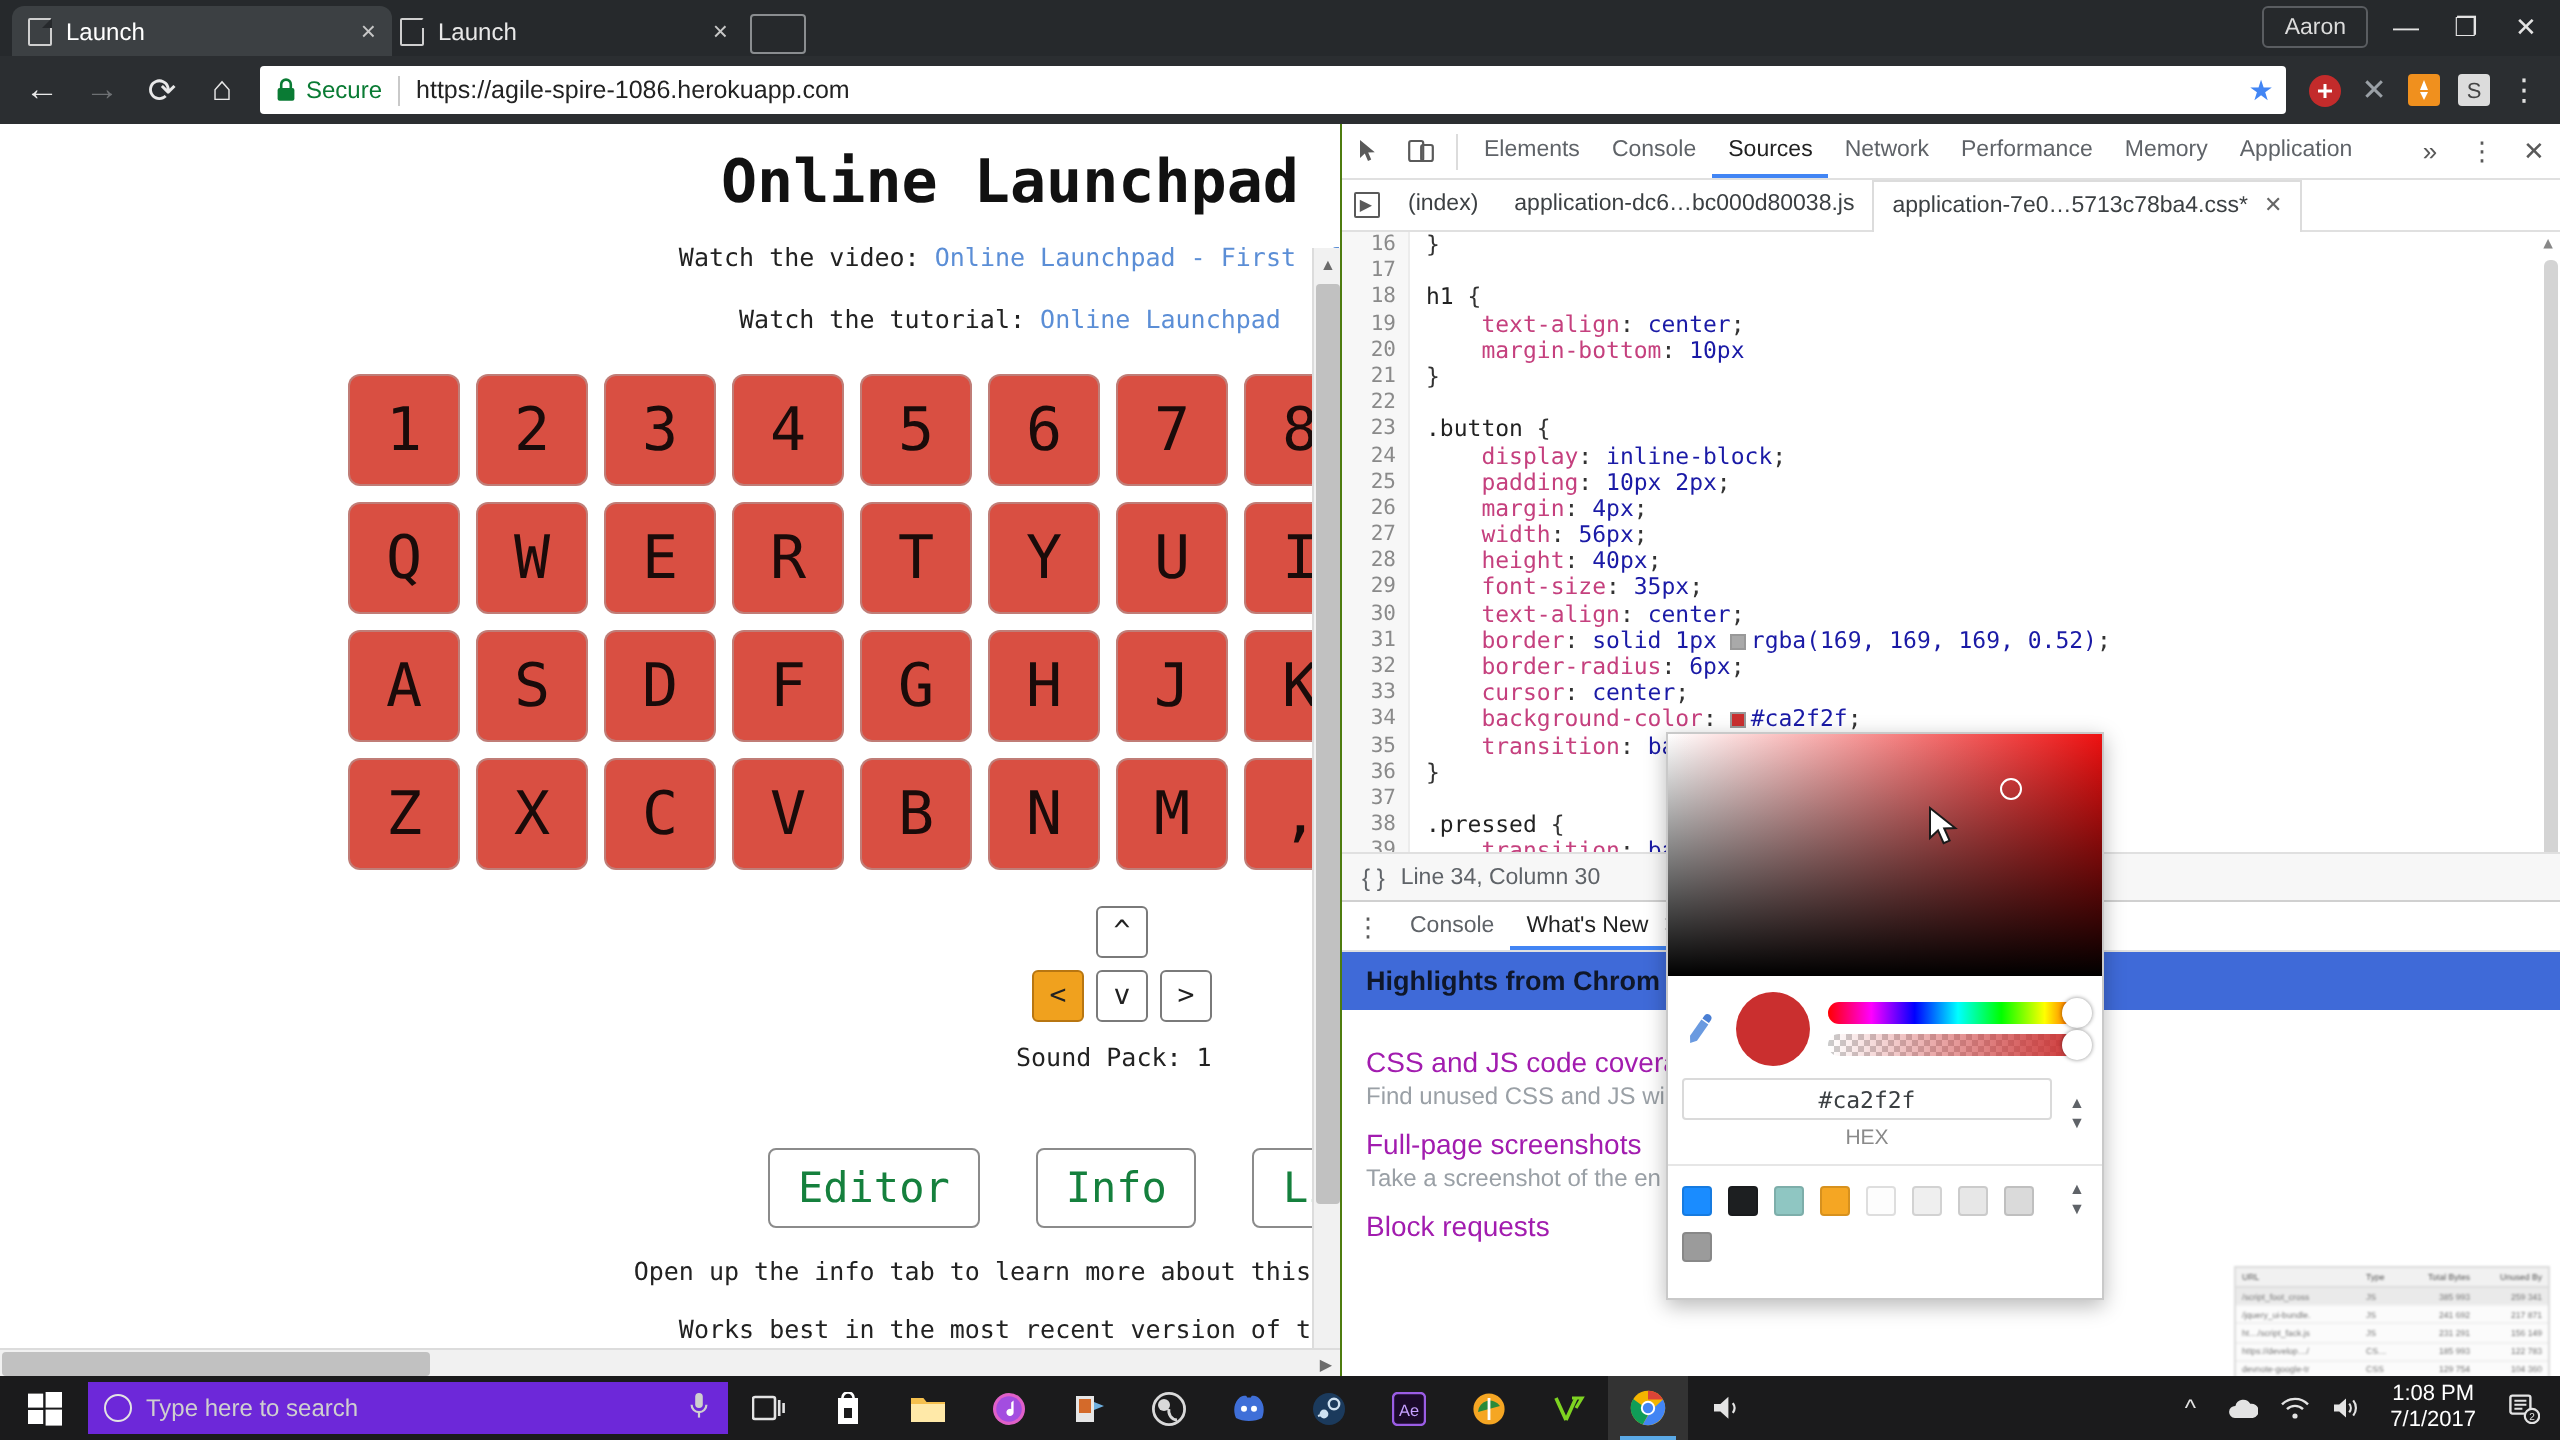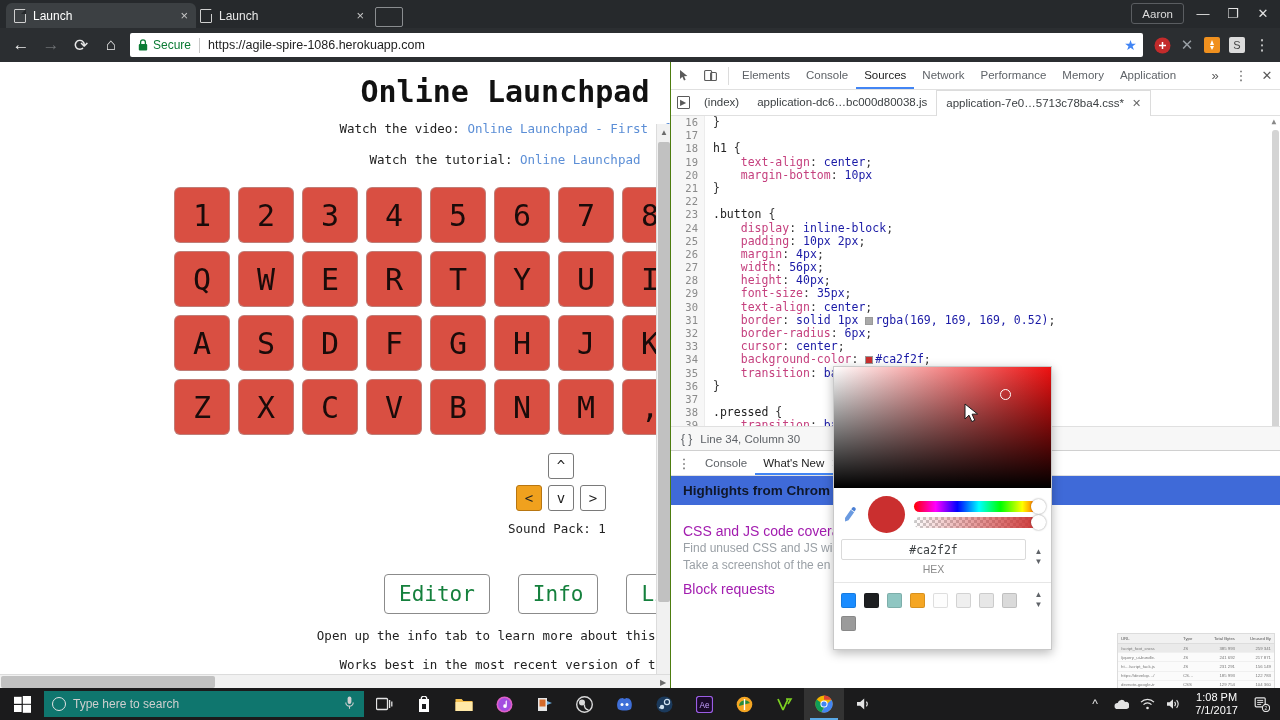--- a/index.html
+++ b/index.html
@@ -309,21 +309,21 @@
 
   
   .taskbar {
     position: absolute; left: 0; bottom: 0; width: 1280px; height: 32px;
     background: #1b1b1c; display: flex; align-items: center;
   }
   .start {
     width: 44px; height: 32px; display:flex; align-items:center; justify-content:center;
   }
   .tb-search {
-    width: 320px; height: 26px; background: #0f766e; display:flex; align-items:center;
+    width: 320px; height: 26px; background: #6d28d9; display:flex; align-items:center;
     padding: 0 8px; color:#cfcfcf; font-size: 12px; gap: 7px; position: relative;
   }
   .tb-circle { width: 14px; height: 14px; border: 1.6px solid #e3e3e3; border-radius:50%; }
   .tb-mic { position:absolute; right: 10px; color:#cfcfcf; font-size:12px;}
   .tb-ico {
     width: 40px; height: 32px; display:flex; align-items:center; justify-content:center;
     font-size: 15px; color: #e3e3e3; position: relative;
   }
   .tb-ico.act { background:#333; }
   .tb-ico.act:after{content:"";position:absolute;bottom:0;left:6px;right:6px;height:2px;background:#5aa9e6;}
@@ -649,20 +649,21 @@
           <div class="drawer-tab">Console</div>
           <div class="drawer-tab active">
             <span>What's New</span>
             <span class="x" style="font-size:11px;color:#666;">✕</span>
           </div>
         </div>
         <div class="wn-banner">Highlights from Chrom</div>
         <div class="wn-body">
           <div class="wn-title">CSS and JS code coverag</div>
           <div class="wn-desc">Find unused CSS and JS wi</div>
+          <div class="wn-title">Full-page screenshots</div>
           <div class="wn-desc">Take a screenshot of the en                    p the
 bottom.</div>
           <div class="wn-title">Block requests</div>
         </div>
 
         <div class="cov-thumb">
           <div class="cov-head">
             <div class="c1">URL</div>
             <div class="c2">Type</div>
             <div class="c3">Total Bytes</div>

